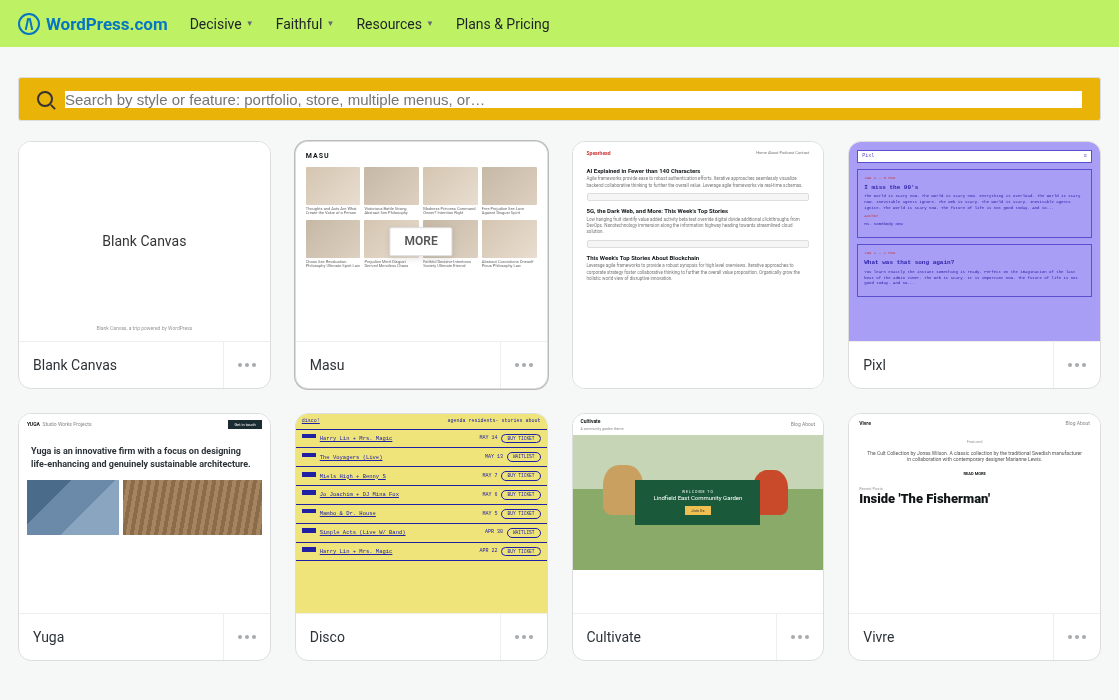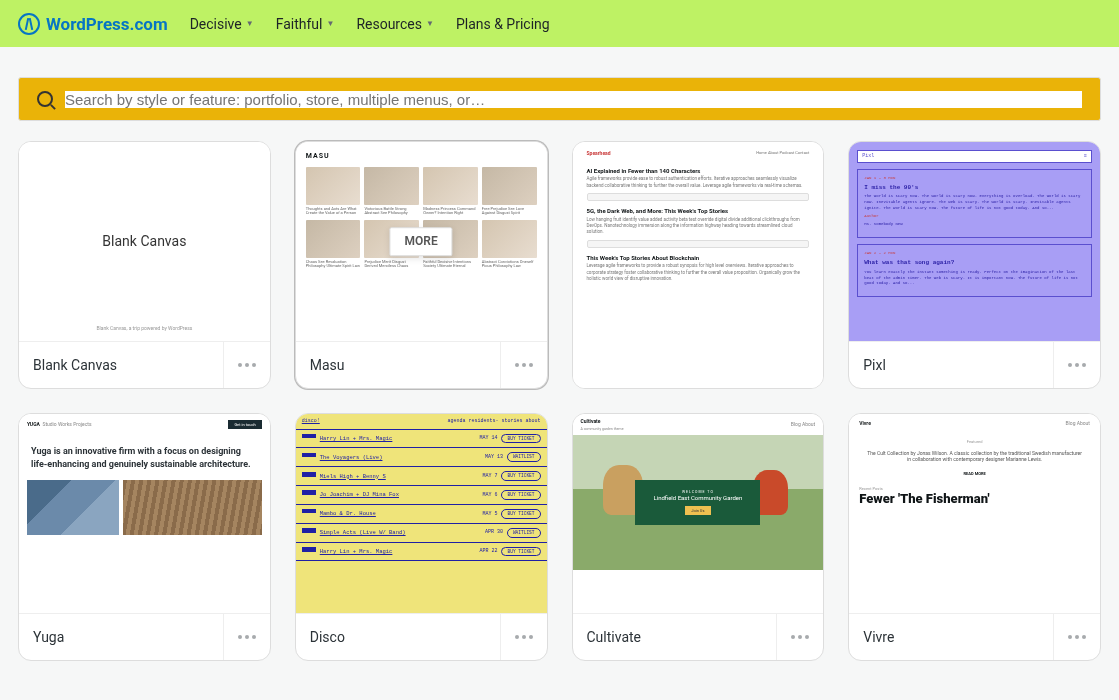--- a/index.html
+++ b/index.html
@@ -599,21 +599,21 @@
   <div class="card">
     <div class="preview vivre">
       <div class="vivre-top">
         <b>Vivre</b>
         <span style="color:#888">Blog  About</span>
       </div>
       <div class="vivre-feat">Featured</div>
       <div class="vivre-p">The Cult Collection by Jonas Wilson. A classic collection by the traditional Swedish manufacturer in collaboration with contemporary designer Marianne Lewis.</div>
       <div class="vivre-more">READ MORE</div>
       <div class="vivre-sub">Recent Posts</div>
-      <div class="vivre-h2">Fewer 'The Fisherman'</div>
+      <div class="vivre-h2">Inside 'The Fisherman'</div>
     </div>
     <div class="card-footer">
       <span>Vivre</span>
       <div class="more-btn">
           <span></span>
           <span></span>
           <span></span>
         </div>
     </div>
   </div>

